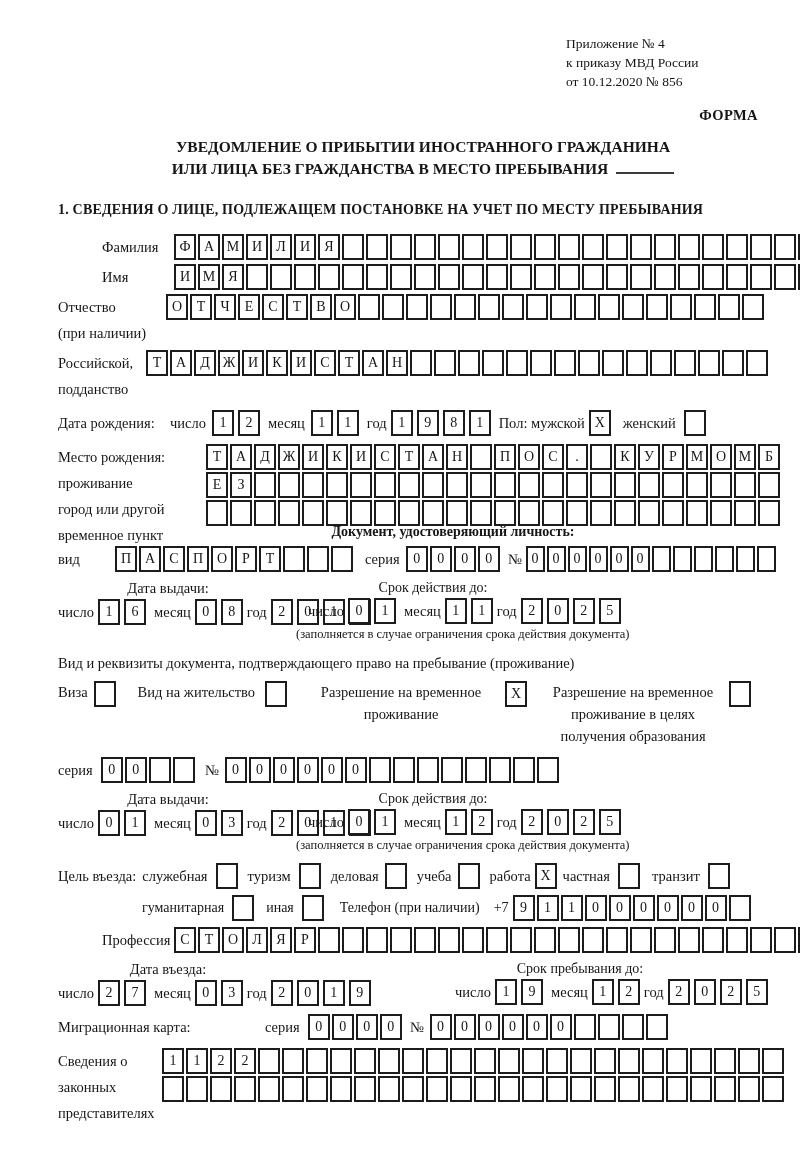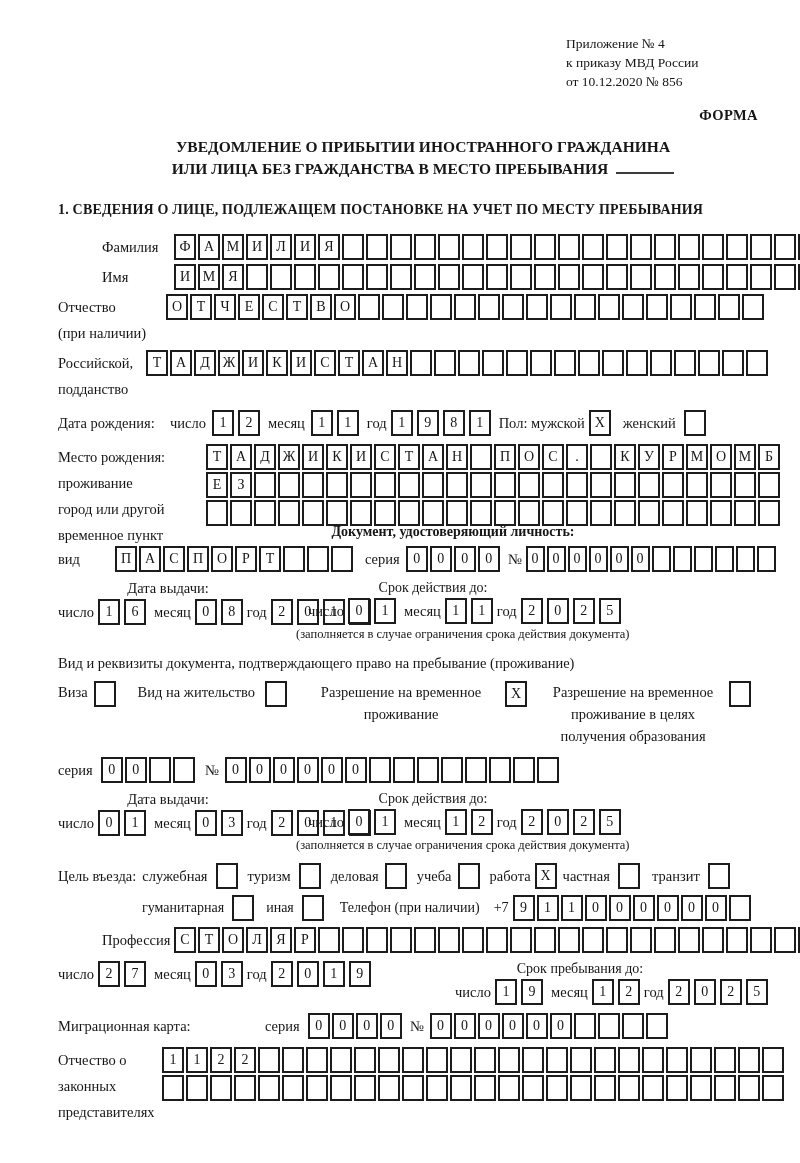--- a/index.html
+++ b/index.html
@@ -611,20 +611,21 @@
         <span class="cell"></span>
         <span class="cell"></span>
         <span class="cell"></span>
         <span class="cell"></span>
         <span class="cell"></span>
       </div>
   </div>
 
   <div class="dates">
     <div class="dcol-l3">
+      <div class="dcap">Дата въезда:</div>
       <div class="drow">
         <span class="mini">число</span>
         <div class="cells dcells gap4">
             <span class="cell">2</span>
             <span class="cell">7</span>
           </div>
         <span class="mini gap4">месяц</span>
         <div class="cells dcells gap4">
             <span class="cell">0</span>
             <span class="cell">3</span>
@@ -681,21 +682,21 @@
         <span class="cell">0</span>
         <span class="cell"></span>
         <span class="cell"></span>
         <span class="cell"></span>
         <span class="cell"></span>
       </div>
   </div>
 
   <div class="reps">
     <div class="lines lw104">
-      <div>Отчество о</div>
+      <div>Сведения о</div>
       <div>законных</div>
       <div>представителях</div>
 
     </div>
     <div class="stack">
       <div class="cells">
           <span class="cell">1</span>
           <span class="cell">1</span>
           <span class="cell">2</span>
           <span class="cell">2</span>

